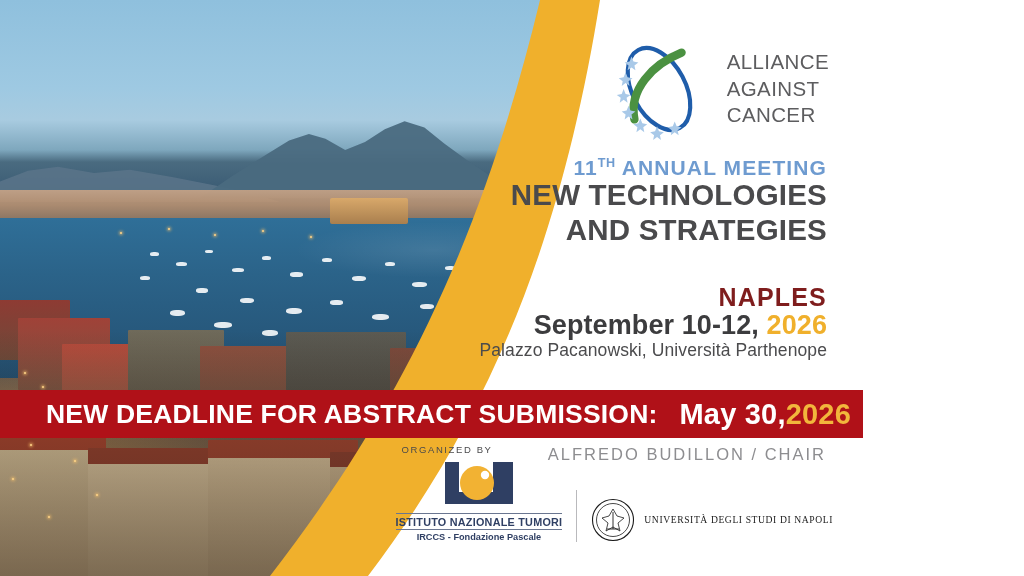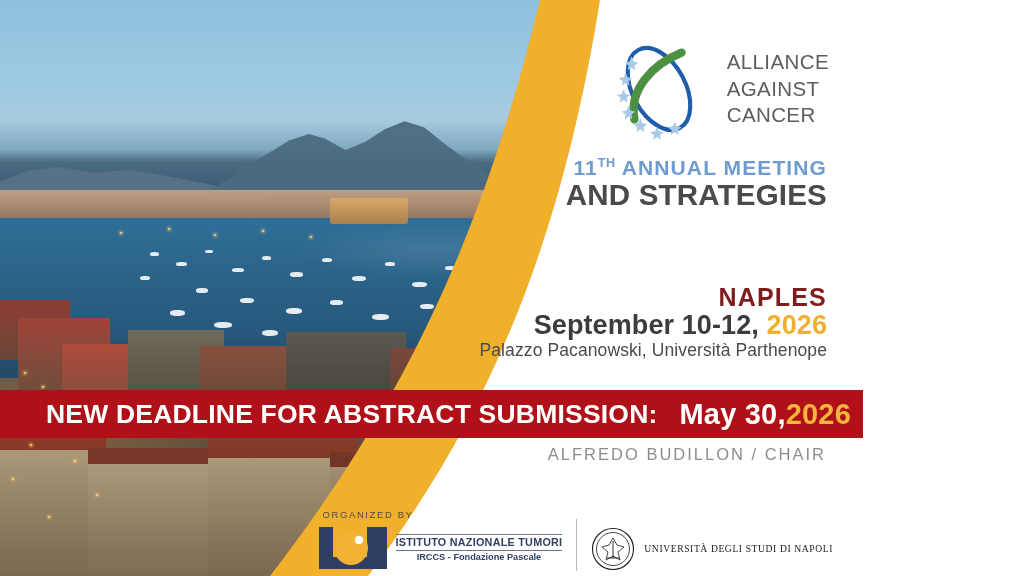--- a/index.html
+++ b/index.html
@@ -237,37 +237,37 @@
     font-size: 29px;
     font-weight: bold;
     letter-spacing: 0.2px;
     white-space: nowrap;
   }
   #deadline-date .year { color: #f2b63c; }
 
   
   #sponsors {
     position: absolute;
-    right: 30px; bottom: 5px;
+    right: 30px; bottom: 34px;
     display: flex;
     align-items: flex-end;
     gap: 14px;
     z-index: 7;
   }
   #org-block { position: relative; }
   #organized-by {
     color: #4a4a4c;
     font-size: 9.5px;
     letter-spacing: 1.6px;
     margin-bottom: 5px;
     text-align: left;
     padding-left: 6px;
   }
   #int-logo {
-    display: flex; align-items: center; gap: 7px;
+    display: flex; align-items: center; gap: 7px; flex-direction: column;
   }
   #int-mark { width: 72px; height: 46px; flex: none; }
   #int-words { text-align: left; }
   #int-name {
     color: #2f3f63;
     font-size: 10.8px;
     font-weight: bold;
     letter-spacing: 0.25px;
     border-top: 1px solid #6a7690;
     border-bottom: 1px solid #6a7690;
@@ -409,20 +409,21 @@
         <div>CANCER</div>
       </div>
     </div>
 
     <div id="meeting-label">
       <span>11</span><sup>TH</sup>
       <span>ANNUAL MEETING</span>
     </div>
 
     <div id="main-title">
+      <div>NEW TECHNOLOGIES</div>
       <div>AND STRATEGIES</div>
     </div>
 
     <div id="city-name">NAPLES</div>
 
     <div id="date-line">
       <span>September 10-12,</span>
       <span class="year">2026</span>
     </div>
 

